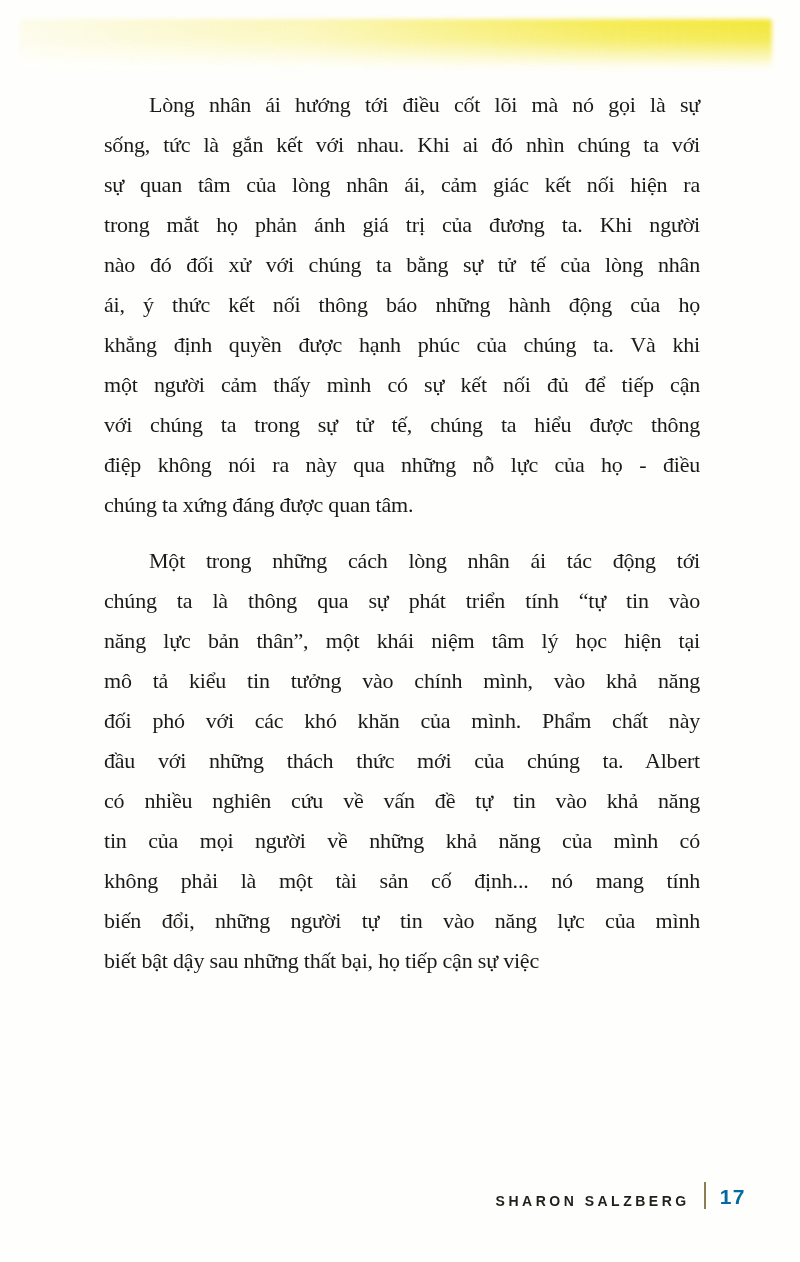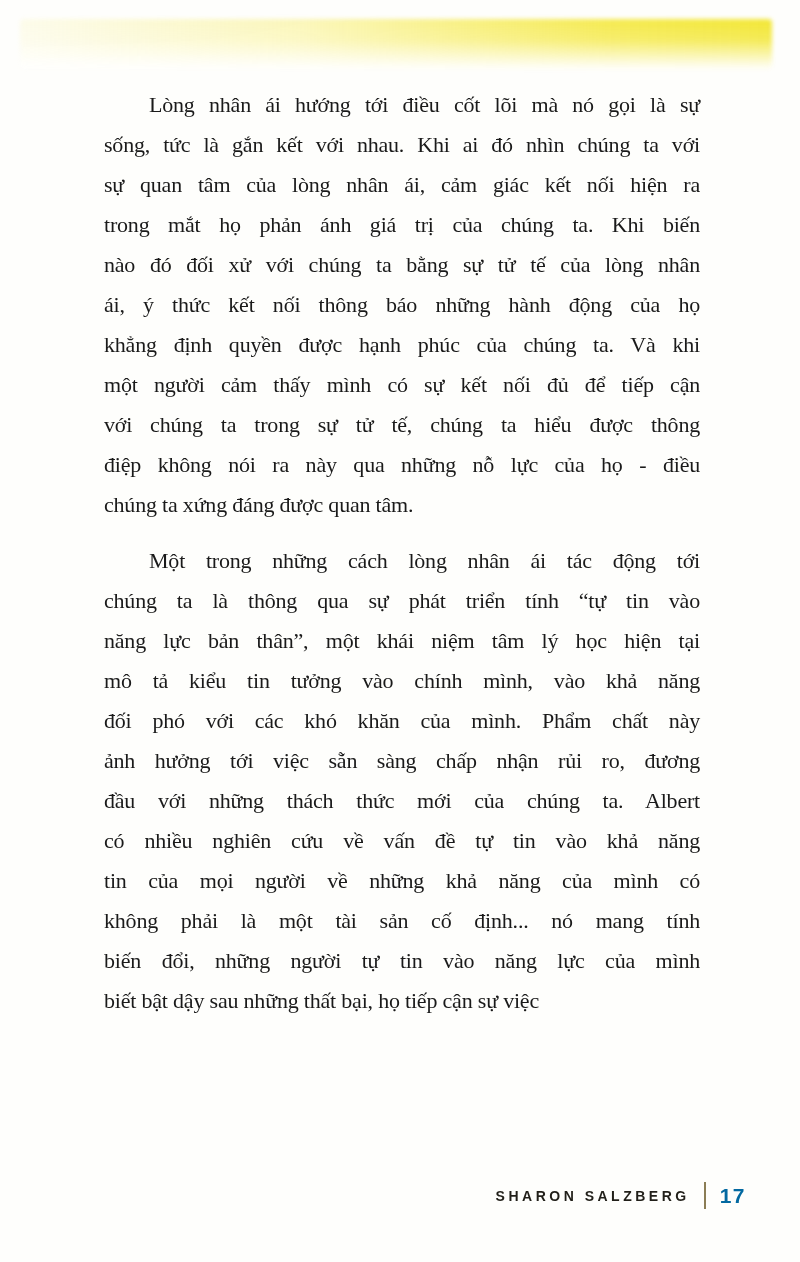--- a/index.html
+++ b/index.html
@@ -51,21 +51,21 @@
   }
   .line.indent { text-indent: 45px; }
   .line.last   { text-align-last: left; }
   .para-2 { margin-top: 16px; }
 
   .page-footer {
     position: absolute;
     top: 1182px;
     right: 54px;
     display: flex;
-    align-items: center;
+    align-items: flex-end;
     gap: 14px;
     font-family: "Liberation Sans", sans-serif;
   }
   .author {
     font-size: 14px;
     font-weight: 700;
     letter-spacing: 3.5px;
     color: #211f19;
   }
   .footer-divider {
@@ -86,37 +86,36 @@
 <div class="page">
 
   <div class="highlight-band"></div>
 
   <main class="text-block">
 
     <div class="paragraph">
       <div class="line indent">Lòng nhân ái hướng tới điều cốt lõi mà nó gọi là sự</div>
       <div class="line">sống, tức là gắn kết với nhau. Khi ai đó nhìn chúng ta với</div>
       <div class="line">sự quan tâm của lòng nhân ái, cảm giác kết nối hiện ra</div>
-      <div class="line">trong mắt họ phản ánh giá trị của chúng ta. Khi biến</div>
+      <div class="line">trong mắt họ phản ánh giá trị của đương ta. Khi người</div>
       <div class="line">nào đó đối xử với chúng ta bằng sự tử tế của lòng nhân</div>
       <div class="line">ái, ý thức kết nối thông báo những hành động của họ</div>
       <div class="line">khẳng định quyền được hạnh phúc của chúng ta. Và khi</div>
       <div class="line">một người cảm thấy mình có sự kết nối đủ để tiếp cận</div>
       <div class="line">với chúng ta trong sự tử tế, chúng ta hiểu được thông</div>
       <div class="line">điệp không nói ra này qua những nỗ lực của họ - điều</div>
       <div class="line last">chúng ta xứng đáng được quan tâm.</div>
     </div>
 
     <div class="paragraph para-2">
       <div class="line indent">Một trong những cách lòng nhân ái tác động tới</div>
       <div class="line">chúng ta là thông qua sự phát triển tính “tự tin vào</div>
       <div class="line">năng lực bản thân”, một khái niệm tâm lý học hiện tại</div>
       <div class="line">mô tả kiểu tin tưởng vào chính mình, vào khả năng</div>
       <div class="line">đối phó với các khó khăn của mình. Phẩm chất này</div>
-      <div class="line">ảnh hưởng tới việc sẵn sàng chấp nhận rủi ro, đương</div>
       <div class="line">đầu với những thách thức mới của chúng ta. Albert</div>
       <div class="line">có nhiều nghiên cứu về vấn đề tự tin vào khả năng</div>
       <div class="line">tin của mọi người về những khả năng của mình có</div>
       <div class="line">không phải là một tài sản cố định... nó mang tính</div>
       <div class="line">biến đổi, những người tự tin vào năng lực của mình</div>
       <div class="line last">biết bật dậy sau những thất bại, họ tiếp cận sự việc</div>
     </div>
 
   </main>
 

